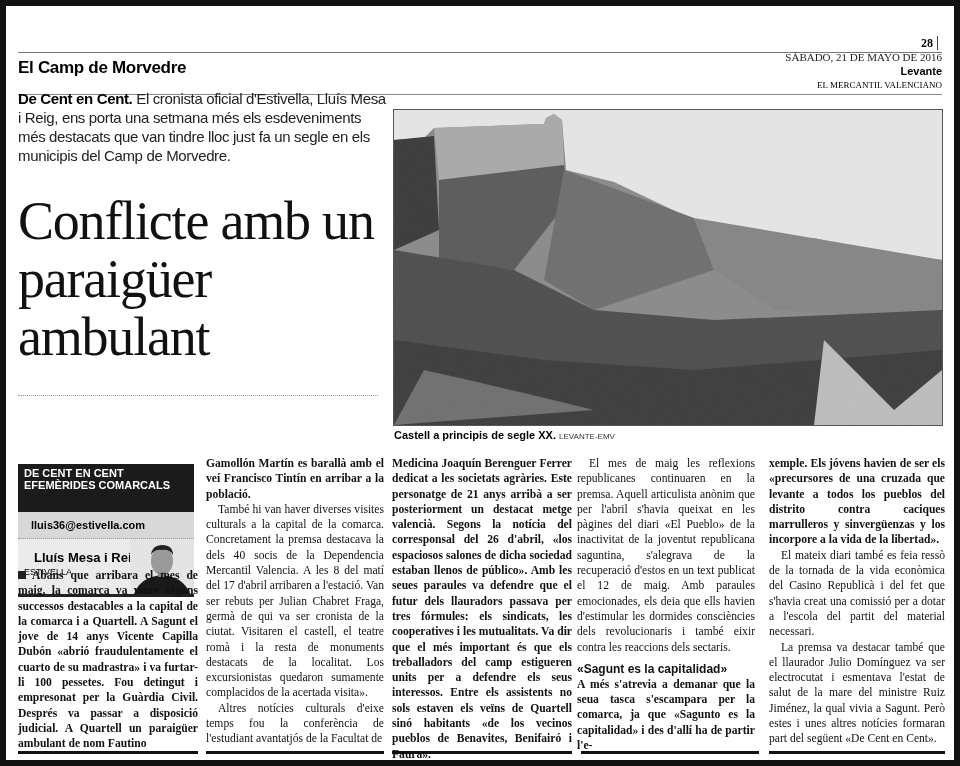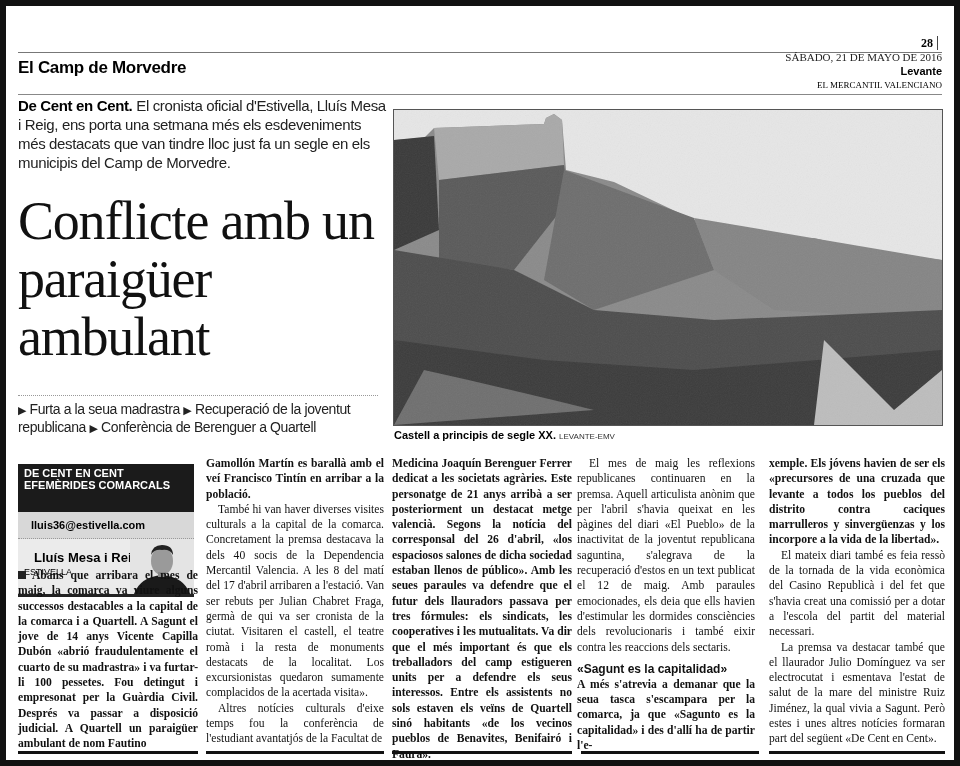--- a/index.html
+++ b/index.html
@@ -18,21 +18,21 @@
   .folio .date { font: 11px "Liberation Serif", serif; line-height: 14px; color: #222; }
   .folio .brand { margin-left: auto; font: bold 11px "Liberation Sans", sans-serif; line-height: 14px; }
   .folio .brand-sub { font: 9px "Liberation Serif", serif; line-height: 14px; margin-left: 3px; text-align: right; }
   .section {
     position: absolute; left: 12px; top: 52px; font: bold 17px "Liberation Sans", sans-serif; letter-spacing: -0.3px;
   }
   .rule1 { position: absolute; left: 12px; right: 12px; top: 88px; border-top: 1px solid #888; }
 
   
   .intro {
-    position: absolute; left: 12px; top: 90px; width: 370px;
+    position: absolute; left: 12px; top: 83px; width: 370px;
     font: 15px/19px "Liberation Sans", sans-serif; color: #222; letter-spacing: -0.35px;
   }
   .intro b { font-weight: bold; color: #000; }
   .headline {
     position: absolute; left: 12px; top: 186px; width: 370px;
     font: 54px/58px "Liberation Serif", serif; color: #111; letter-spacing: -1.2px;
   }
   .rule2 { position: absolute; left: 12px; width: 360px; top: 389px; border-top: 1px dotted #999; }
   .teasers {
     position: absolute; left: 12px; top: 395px; width: 370px;
@@ -87,28 +87,20 @@
   </div>
 
   <div class="section">El Camp de Morvedre</div>
   <div class="rule1"></div>
 
   <div class="intro"><b>De Cent en Cent.</b><span> El cronista oficial d'Estivella, Lluís Mesa i Reig, ens porta una setmana més els esdeveniments més destacats que van tindre lloc just fa un segle en els municipis del Camp de Morvedre.</span></div>
 
   <div class="headline">Conflicte amb un paraigüer ambulant</div>
 
   <div class="rule2"></div>
-  <div class="teasers">
-    <span class="tri">▶</span>
-    <span>Furta a la seua madrastra</span>
-    <span class="tri">▶</span>
-    <span>Recuperació de la joventut republicana</span>
-    <span class="tri">▶</span>
-    <span>Conferència de Berenguer a Quartell</span>
-  </div>
 
   <div class="photo">
     <svg width="548" height="315" viewBox="0 0 548 315">
       <defs>
         <filter id="grain">
             <feTurbulence type="fractalNoise" baseFrequency="0.9" numOctaves="2" result="n"></feTurbulence>
             <feColorMatrix type="saturate" values="0"></feColorMatrix>
             <feComponentTransfer>
               <feFuncA type="linear" slope="0.35"></feFuncA>
             </feComponentTransfer>

